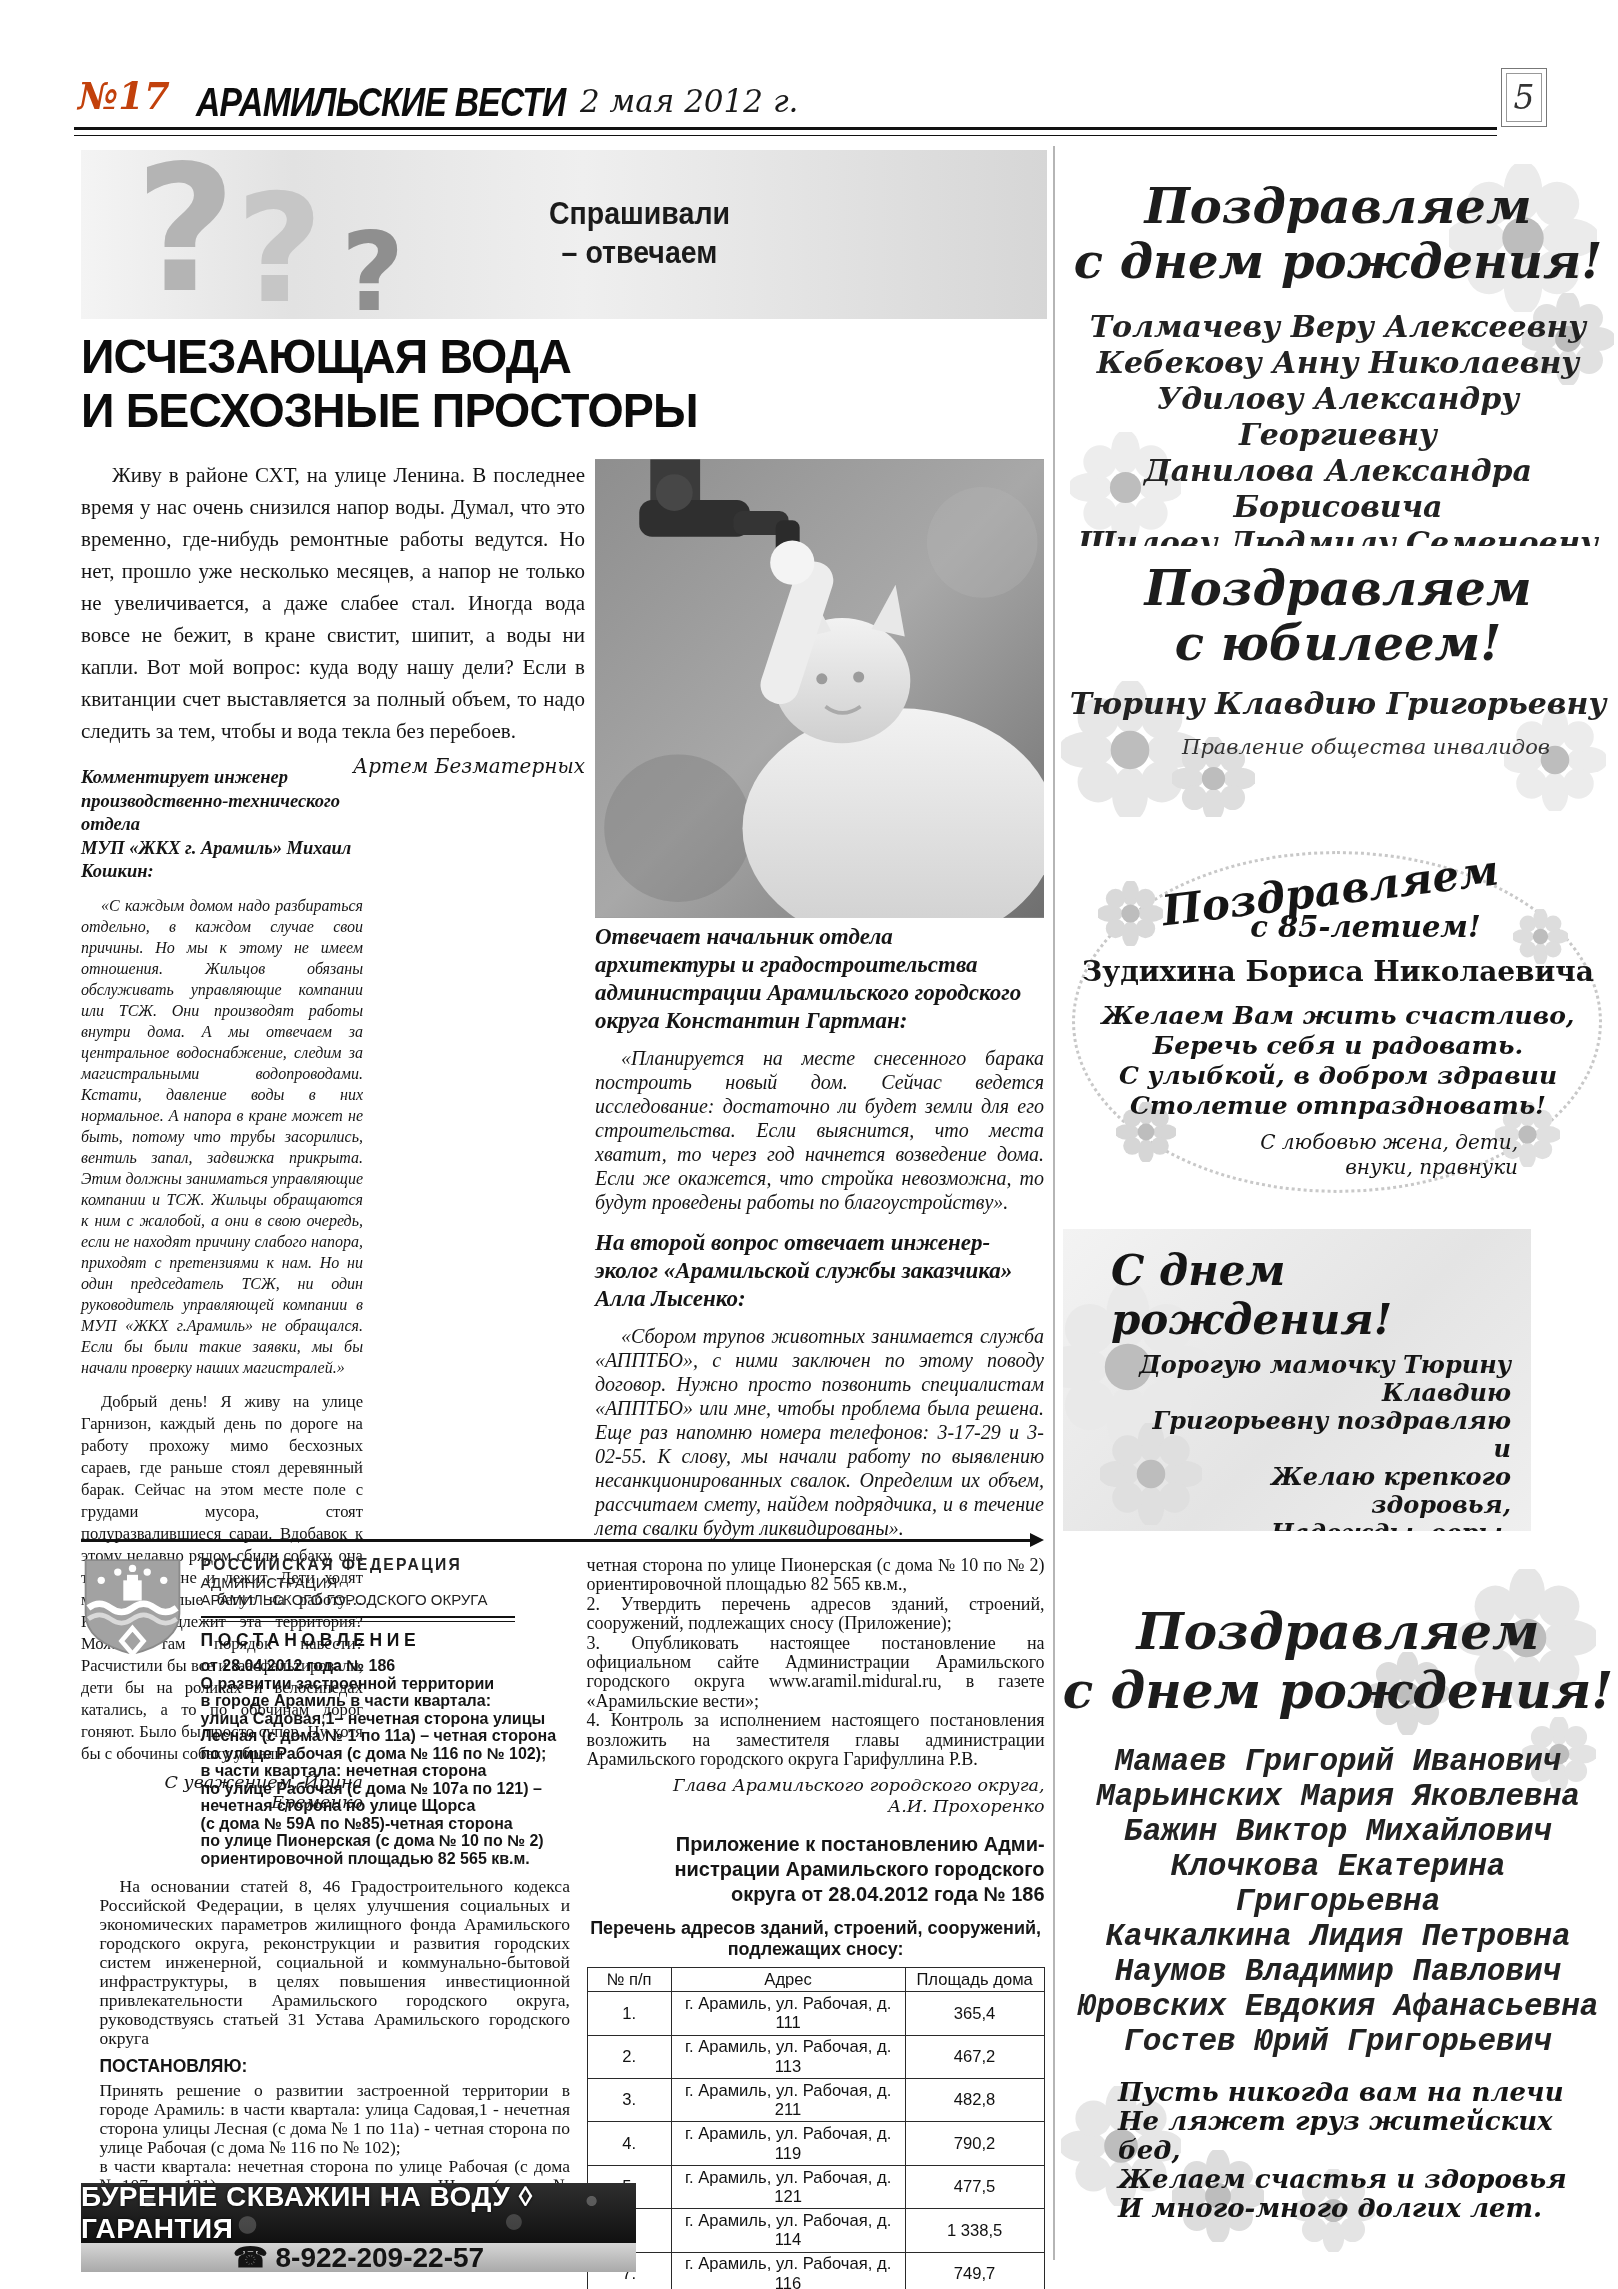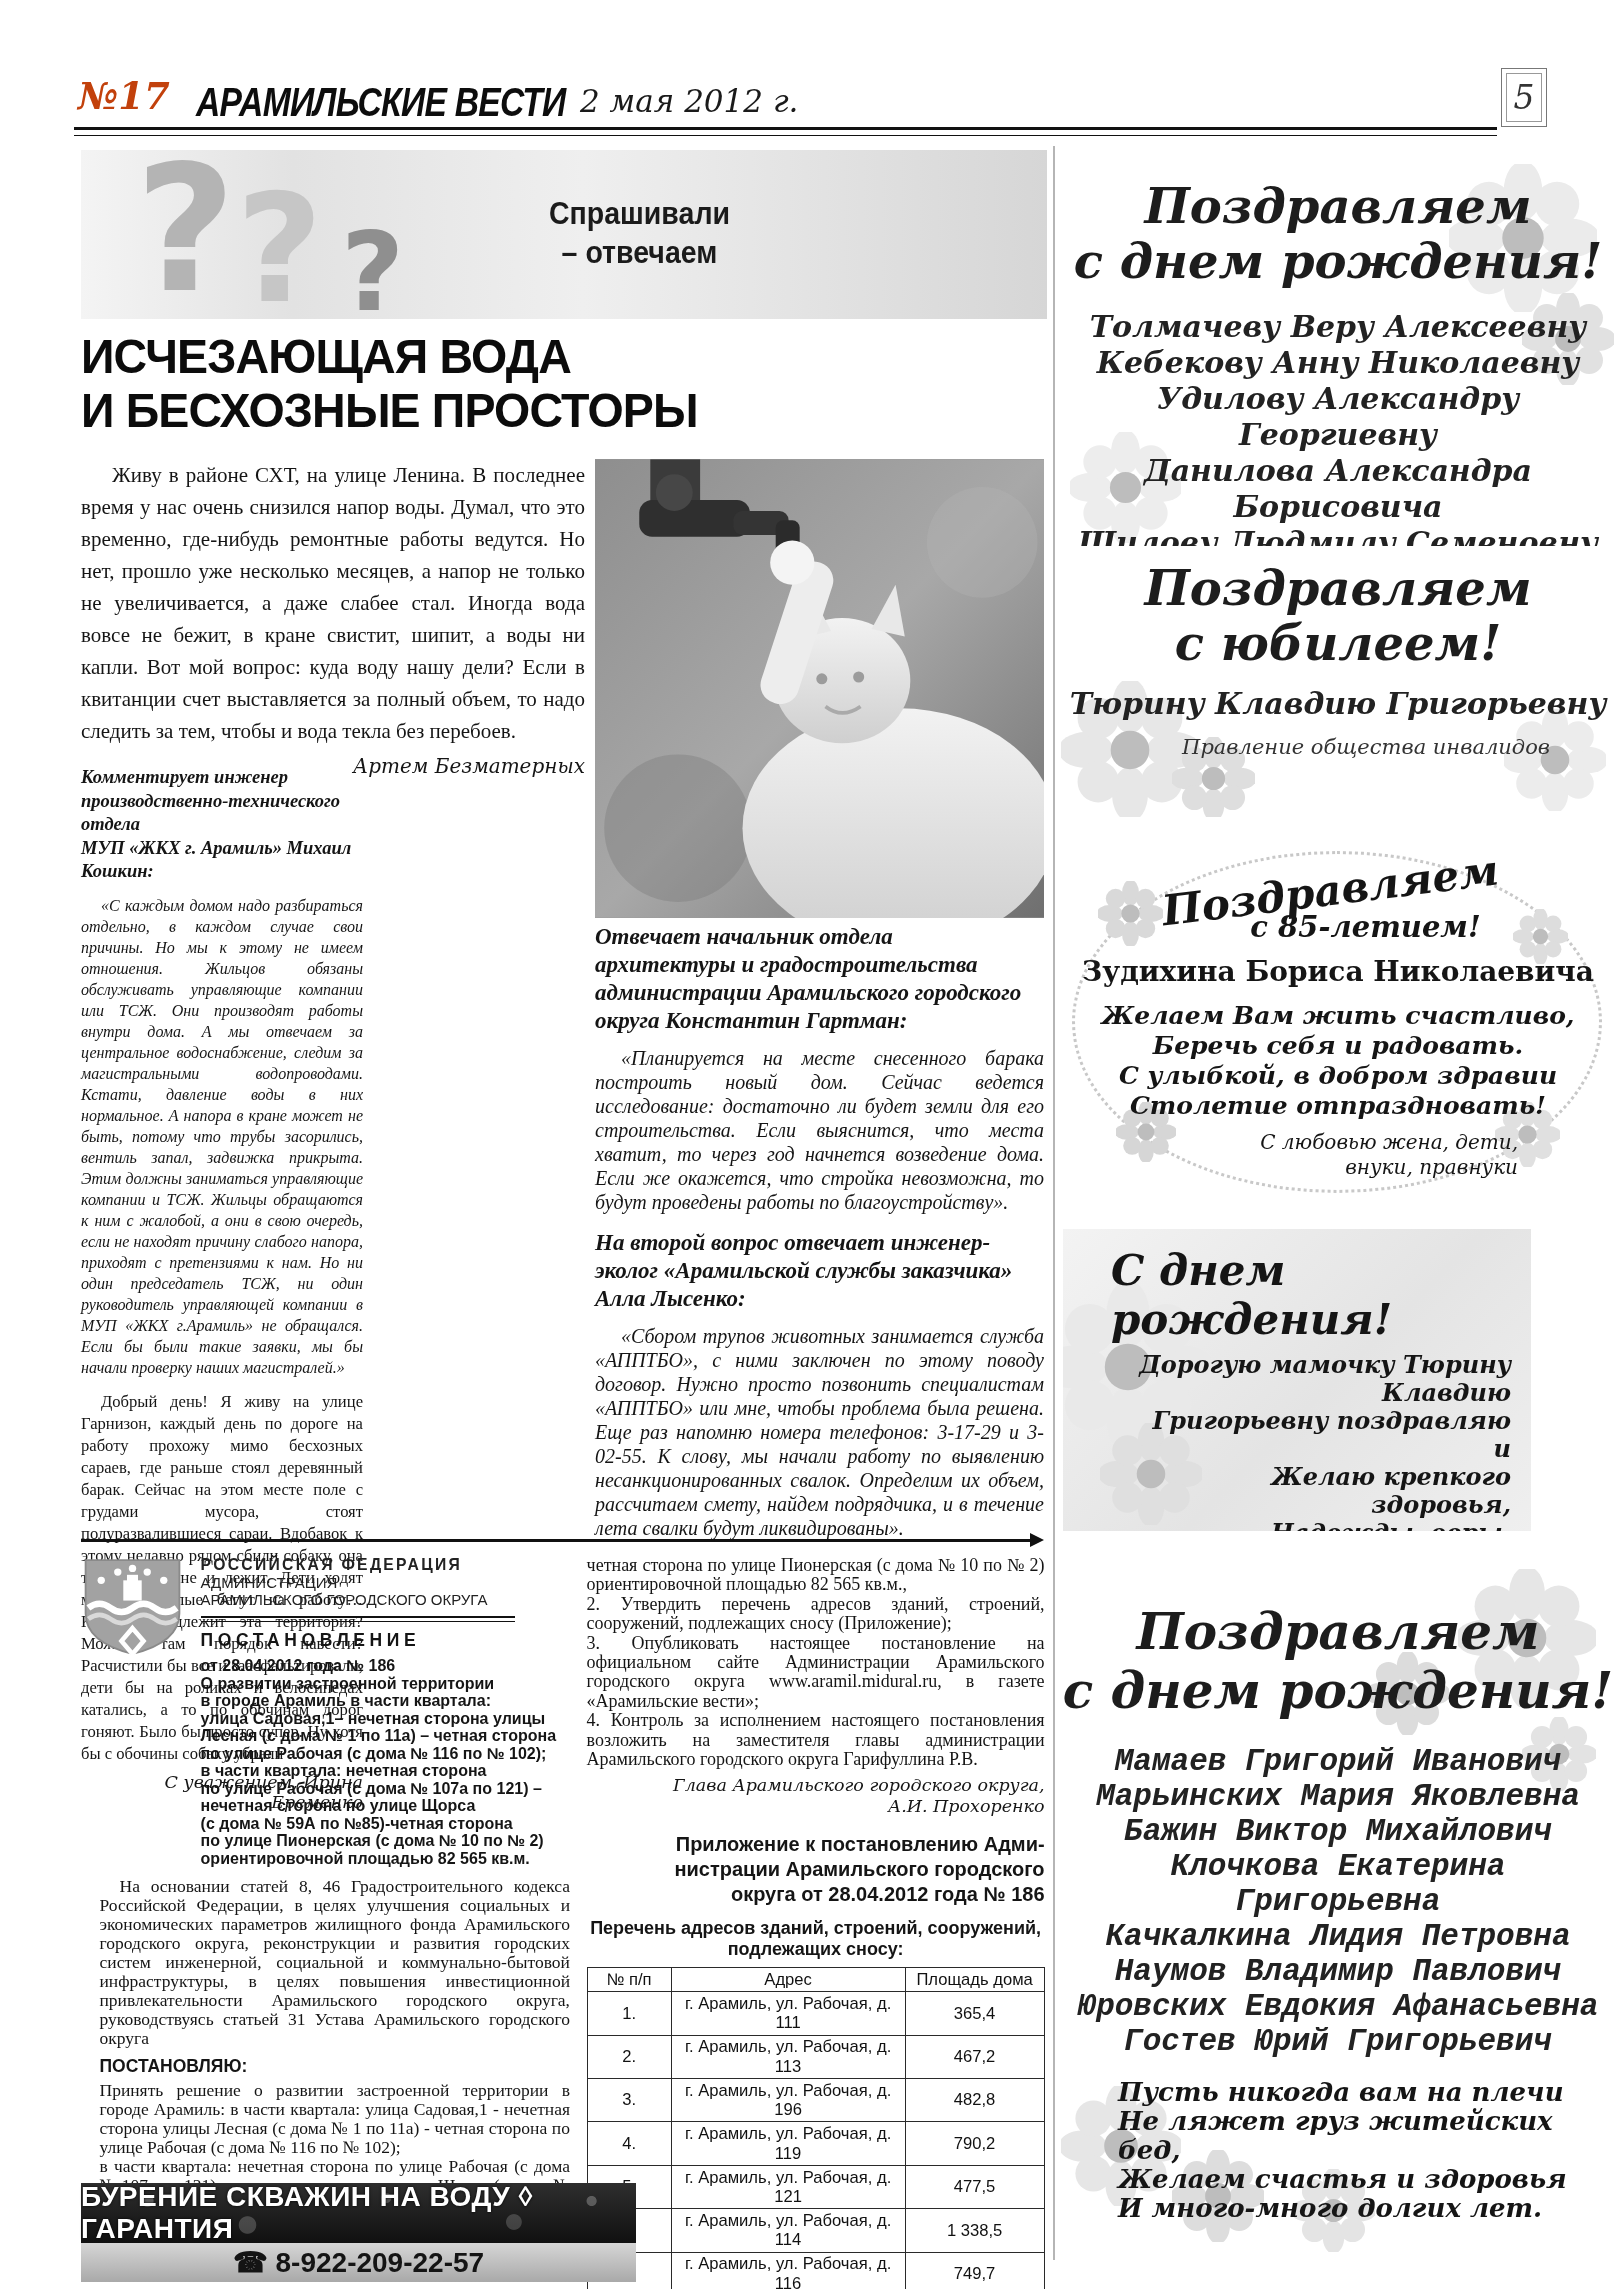--- a/index.html
+++ b/index.html
@@ -76,21 +76,21 @@
   .ad{position:absolute;left:81px;top:2174px;width:555px;height:103px;}
   .ad-main{height:60px;display:flex;align-items:center;justify-content:center;color:#fff;
            font:700 28px "Liberation Sans",sans-serif;letter-spacing:0.5px;text-shadow:0 0 2.8px #000;
            background:
              radial-gradient(circle at 12% 30%,rgba(255,255,255,.28) 0 5.5px,transparent 6.5px),
              radial-gradient(circle at 30% 70%,rgba(255,255,255,.2) 0 8.3px,transparent 9.2px),
              radial-gradient(circle at 55% 25%,rgba(255,255,255,.22) 0 4.6px,transparent 5.5px),
              radial-gradient(circle at 78% 65%,rgba(255,255,255,.18) 0 7.4px,transparent 8.3px),
              radial-gradient(circle at 92% 30%,rgba(255,255,255,.25) 0 4.6px,transparent 5.5px),
              linear-gradient(180deg,#2e2e2e,#101010); margin-top: 9px;}
-  .ad-phone{height:39px;display:flex;align-items:center;justify-content:center;color:#141414;
+  .ad-phone{height:29px;display:flex;align-items:center;justify-content:center;color:#141414;
             font:700 28px "Liberation Sans",sans-serif;
             background:linear-gradient(180deg,#d6d6d6,#a9a9a9);}
   
   .greet{position:absolute;overflow:hidden;}
   .greet .inner{position:relative;z-index:1;}
   .fl{position:absolute;z-index:0;}
   .g-title{font:italic 700 48px/55px "DejaVu Serif",serif;text-align:center;color:#1d1d1d;}
   .g-names{font:italic 700 30px/36px "DejaVu Serif",serif;text-align:center;margin-top:20px;color:#222;}
   .g-sig{font:italic 21px "DejaVu Serif",serif;text-align:right;padding-right:65px;margin-top:13px;color:#333;}
   .g1{left:1061px;top:155px;width:554px;height:391px;}
@@ -292,21 +292,21 @@
             <td>г. Арамиль, ул. Рабочая, д. 111</td>
             <td>365,4</td>
           </tr>
           <tr>
             <td>2.</td>
             <td>г. Арамиль, ул. Рабочая, д. 113</td>
             <td>467,2</td>
           </tr>
           <tr>
             <td>3.</td>
-            <td>г. Арамиль, ул. Рабочая, д. 196</td>
+            <td>г. Арамиль, ул. Рабочая, д. 211</td>
             <td>482,8</td>
           </tr>
           <tr>
             <td>4.</td>
             <td>г. Арамиль, ул. Рабочая, д. 119</td>
             <td>790,2</td>
           </tr>
           <tr>
             <td>5.</td>
             <td>г. Арамиль, ул. Рабочая, д. 121</td>

